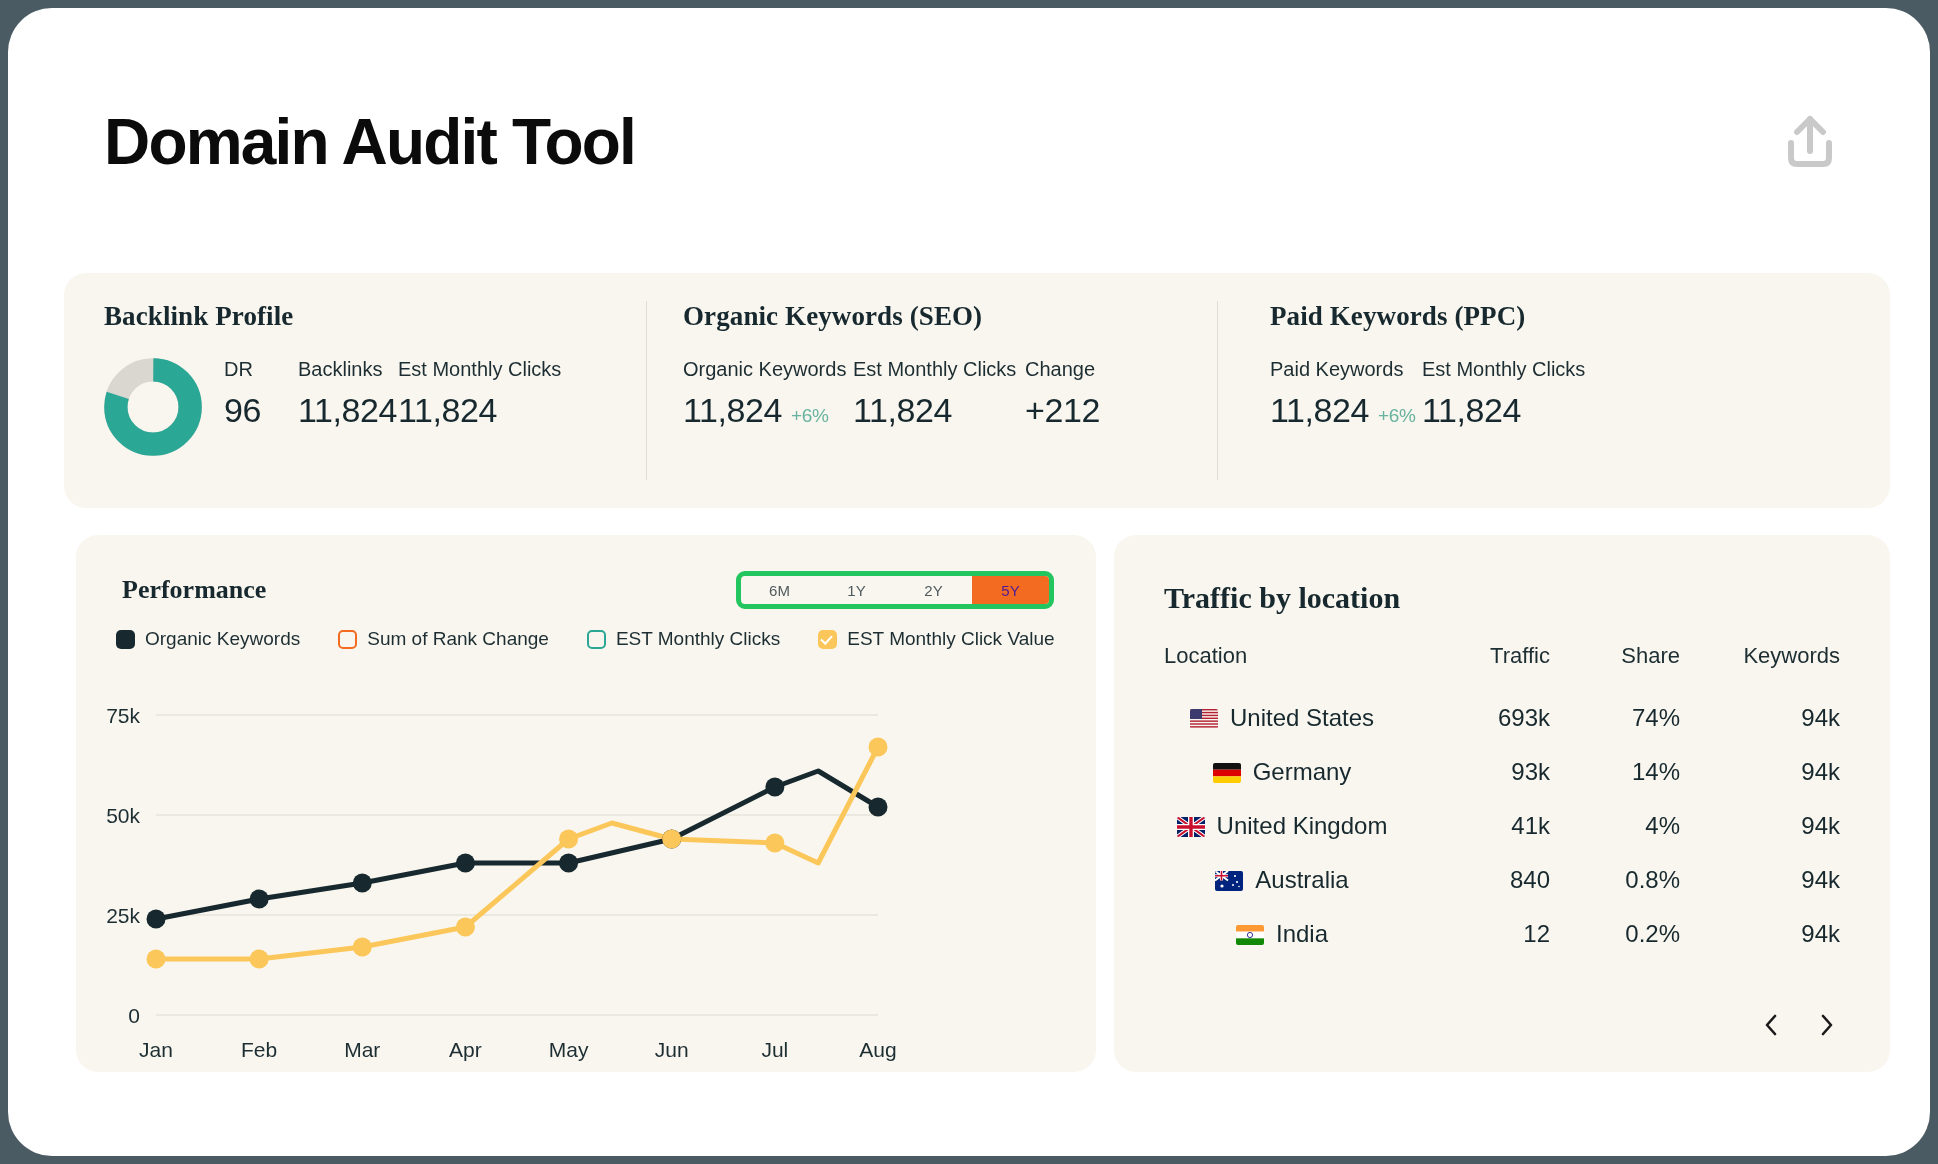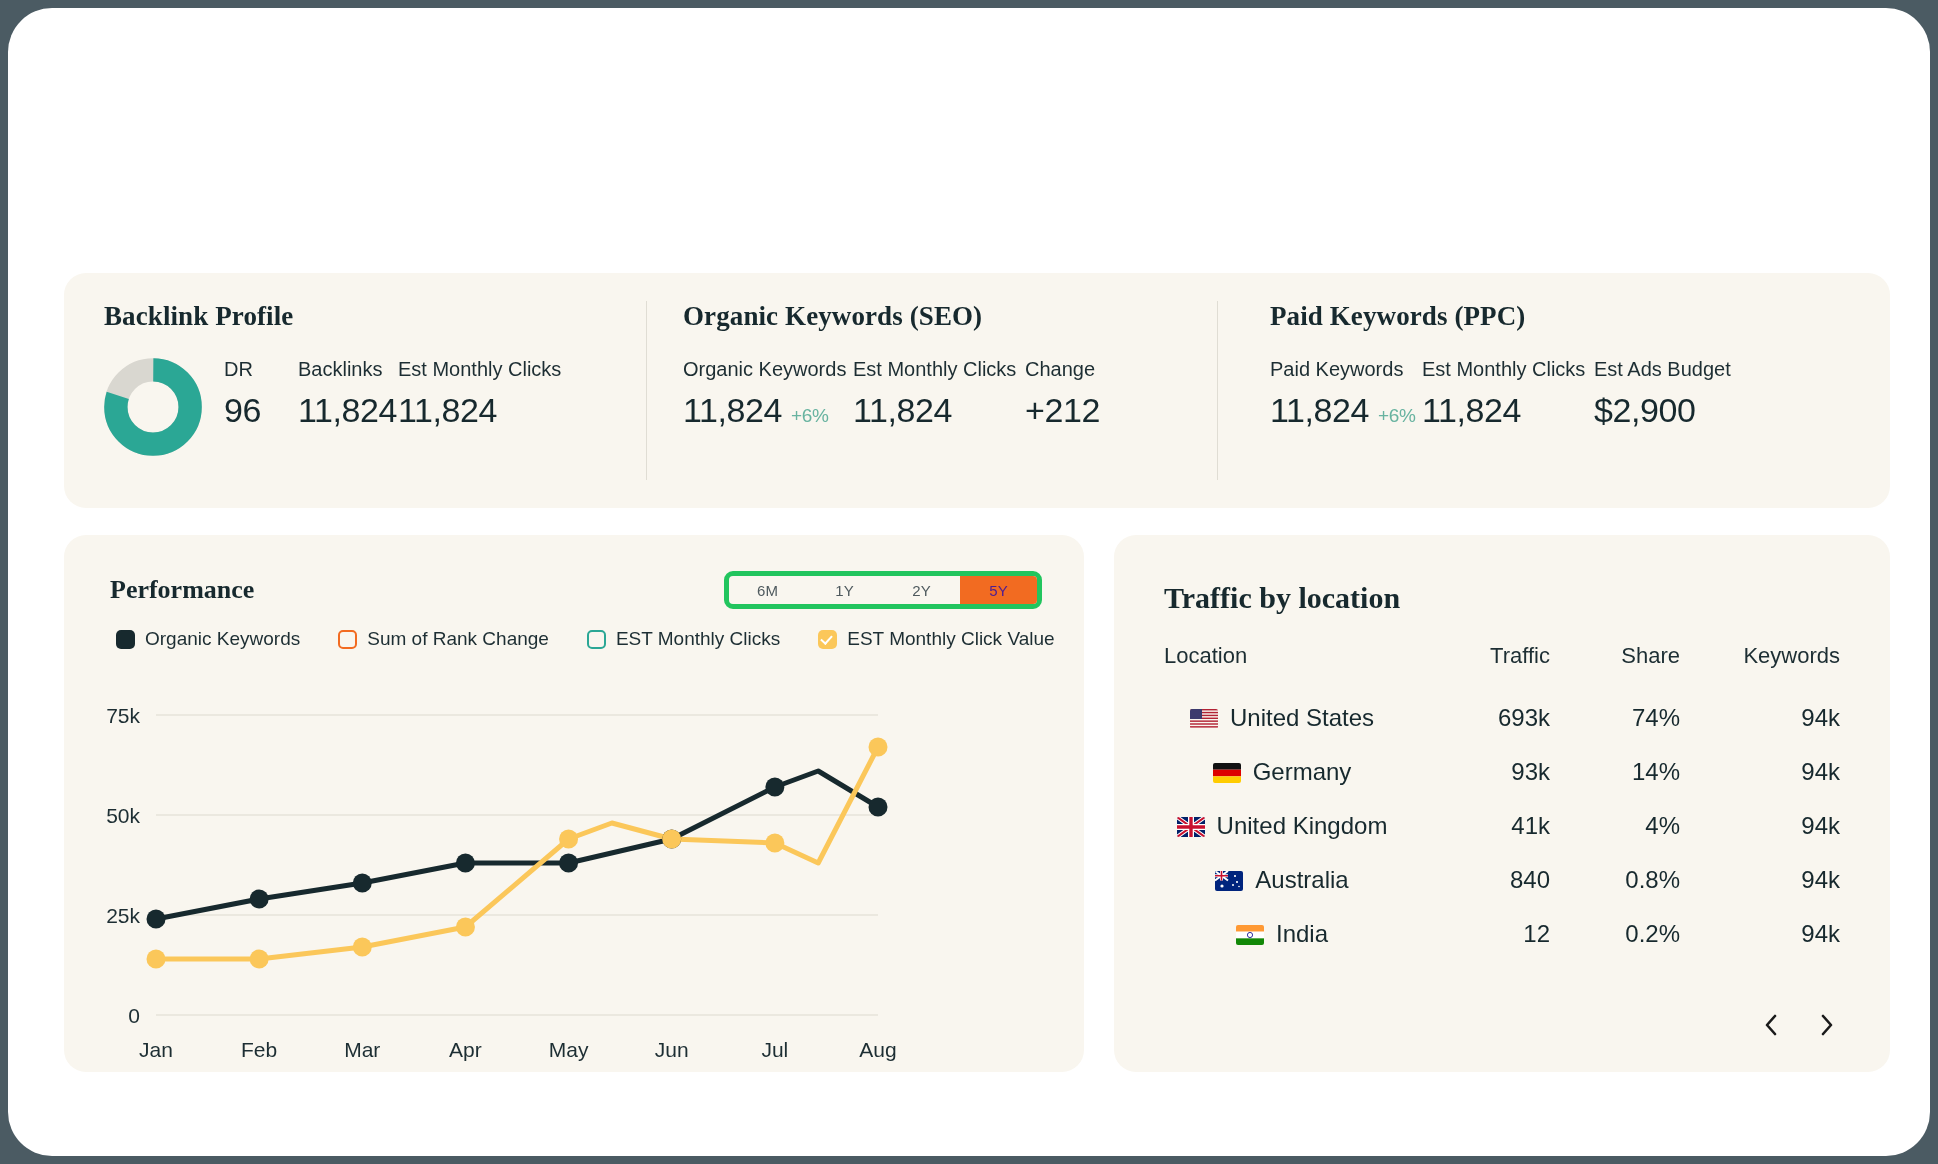--- a/index.html
+++ b/index.html
@@ -99,21 +99,21 @@
   .m-ok { width: 170px; }
   .m-emc2 { width: 172px; }
   .m-change { width: 120px; }
   .m-pk { width: 152px; }
   .m-emc3 { width: 172px; }
   .m-budget { width: 160px; }
 
   
   .perf-card {
     position: absolute;
-    left: 56px; top: 527px;
+    left: 68px; top: 527px;
     width: 1020px; height: 537px;
     background: #f9f6ef;
     border-radius: 22px;
   }
   .perf-head {
     position: absolute;
     left: 46px; top: 36px;
     width: 932px;
     display: flex; align-items: center; justify-content: space-between;
   }
@@ -243,20 +243,30 @@
     width: 22px; height: 26px;
     display: flex; align-items: center; justify-content: center;
     cursor: pointer;
   }
 </style>
 </head>
 <body>
 
 <div id="app">
 
+  <div class="header">
+    <div class="page-title">Domain Audit Tool</div>
+    <div class="share-btn">
+      <svg width="52" height="54" viewBox="0 0 52 54" fill="none" aria-hidden="true">
+        <path d="M26 4 L26 36" stroke="#c9c9c9" stroke-width="6" stroke-linecap="round"></path>
+        <path d="M13 17 L26 4 L39 17" stroke="#c9c9c9" stroke-width="6" stroke-linecap="round" stroke-linejoin="round"></path>
+        <path d="M7 28 L7 43 Q7 49 13 49 L39 49 Q45 49 45 43 L45 28" stroke="#c9c9c9" stroke-width="6" stroke-linecap="round" stroke-linejoin="round"></path>
+      </svg>
+    </div>
+  </div>
 
   <div class="stats-card">
 
     <div class="stats-col c1">
       <div class="sect-title">Backlink Profile</div>
       <div class="metrics-row">
         <div class="donut">
           <svg width="98" height="98" viewBox="0 0 42 42">
             <circle cx="21" cy="21" r="15.915" fill="transparent" stroke="#d9d7d0" stroke-width="10"></circle>
             <circle cx="21" cy="21" r="15.915" fill="transparent" stroke="#2ba795" stroke-width="10" stroke-dasharray="80 20" stroke-dashoffset="25"></circle>
@@ -308,24 +318,20 @@
         <div class="metric m-pk">
           <span class="metric-label">Paid Keywords</span>
           <span class="metric-value">
             <span>11,824</span>
             <span class="metric-delta">+6%</span>
           </span>
         </div>
         <div class="metric m-emc3">
           <span class="metric-label">Est Monthly Clicks</span>
           <span class="metric-value">11,824</span>
-        </div>
-        <div class="metric m-budget">
-          <span class="metric-label">Est Ads Budget</span>
-          <span class="metric-value">$2,900</span>
         </div>
       </div>
     </div>
   </div>
 
   <div class="perf-card">
     <div class="perf-head">
       <div class="perf-title">Performance</div>
       <div class="range-tabs">
         <div class="range-tab">6M</div>

